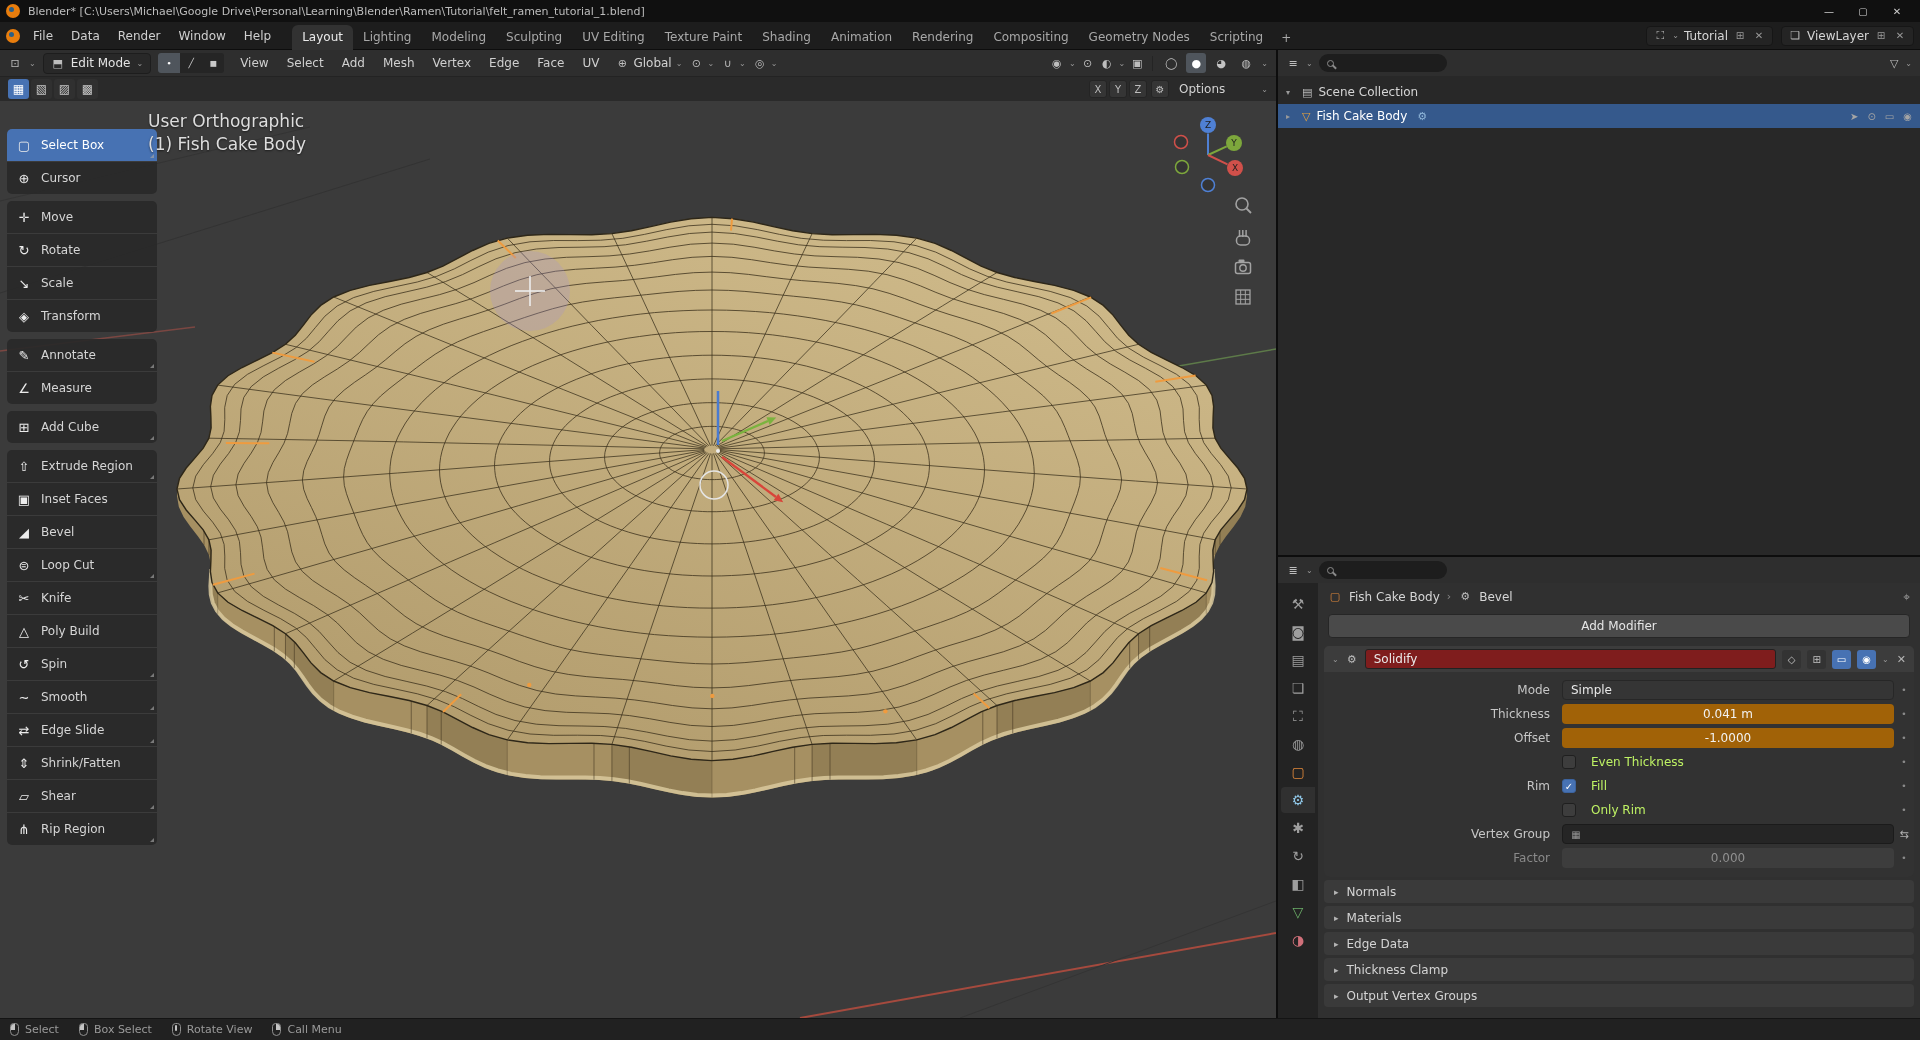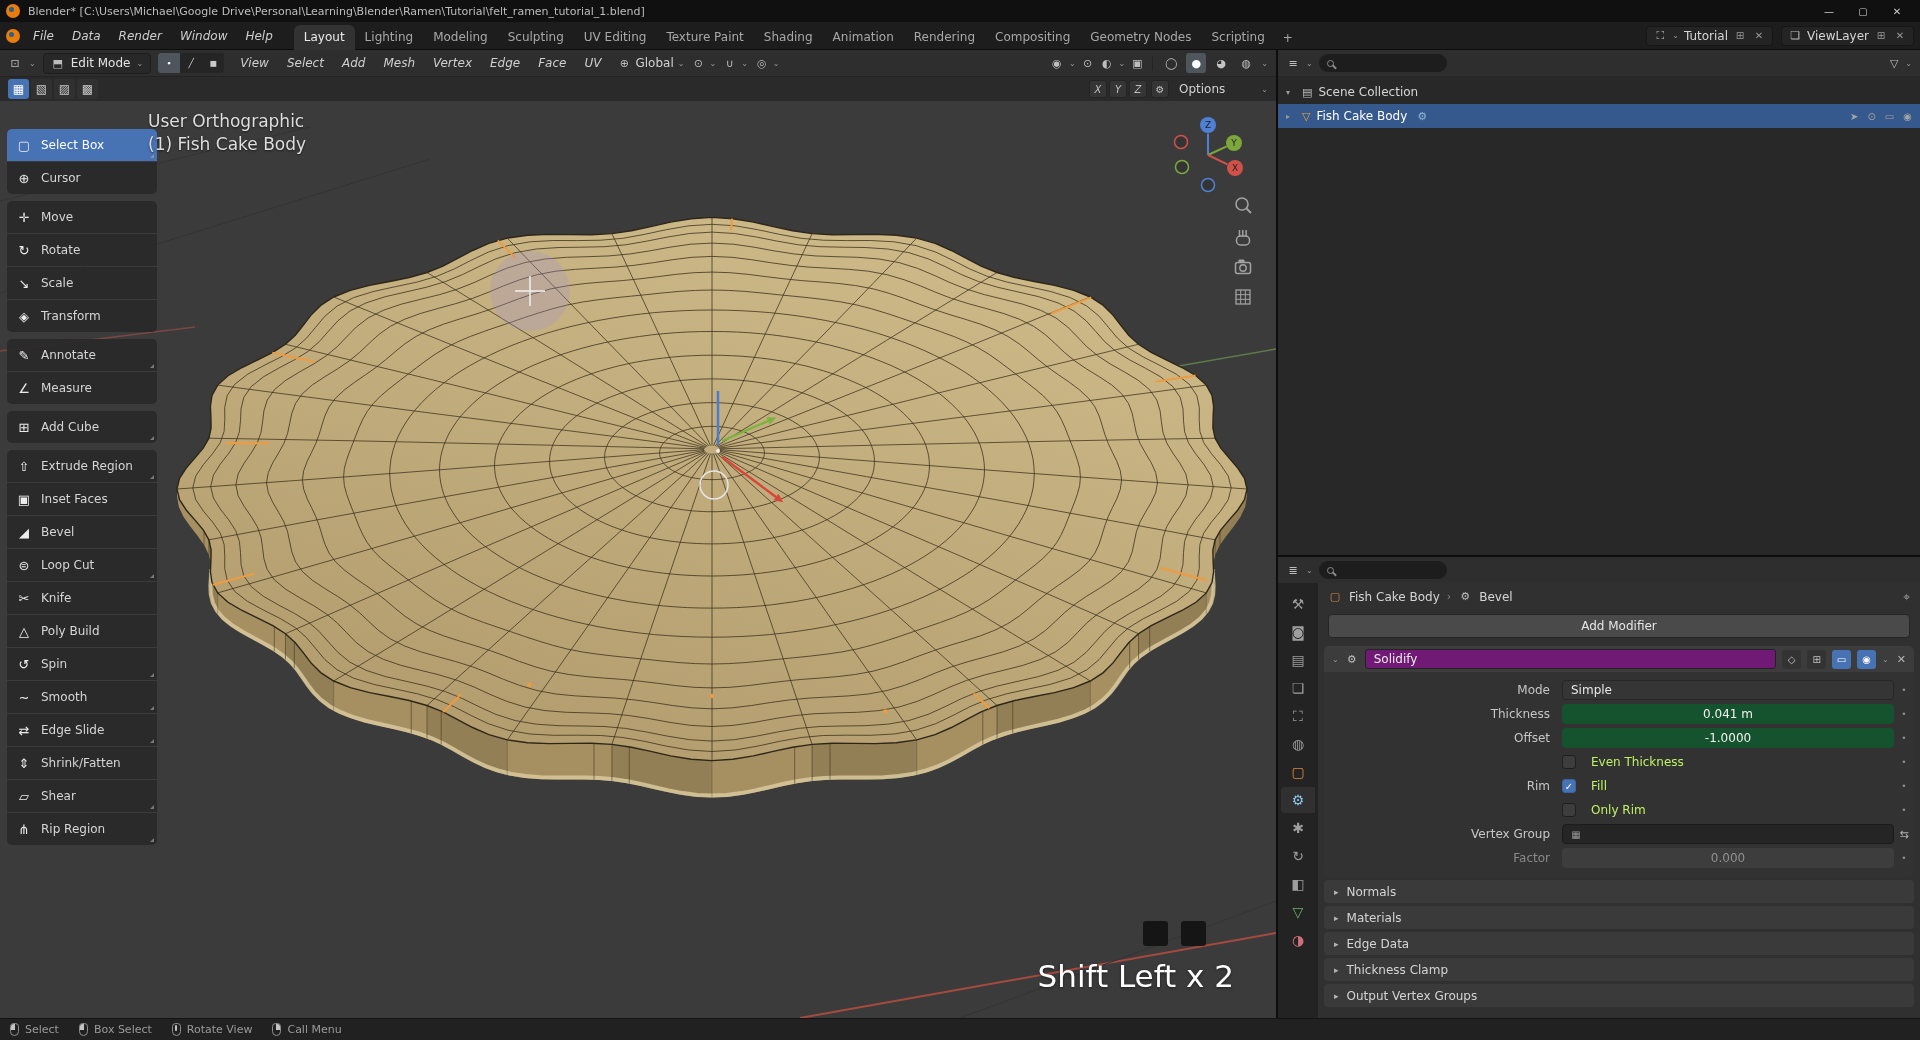--- a/index.html
+++ b/index.html
@@ -9,21 +9,21 @@
   
   .titlebar{height:22px;background:#101010;display:flex;align-items:center;padding:0 6px;gap:8px;flex:0 0 auto;}
   .blender-logo{width:14px;height:14px;border-radius:50%;background:#e87d0d;position:relative;flex:0 0 auto;}
   .blender-logo::after{content:"";position:absolute;left:3px;top:3px;width:5px;height:5px;border-radius:50%;background:#2b5f87;}
   .title-text{font-size:11px;color:#bdbdbd;white-space:nowrap;}
   .win-controls{margin-left:auto;display:flex;}
   .win-btn{width:34px;height:22px;display:flex;align-items:center;justify-content:center;color:#cfcfcf;font-size:10px;}
 
   
   .topbar{height:28px;background:#1d1d1d;display:flex;align-items:center;padding:0 6px;gap:4px;border-bottom:1px solid #0d0d0d;flex:0 0 auto;}
-  .menus{display:flex;align-items:flex-start;font-style:italic;}
+  .menus{display:flex;align-items:flex-start;}
   .menu-item{padding:3px 9px;font-size:12px;color:#cfcfcf;border-radius:3px;white-space:nowrap;}
   .ws-tabs{display:flex;align-items:flex-end;height:28px;margin-left:8px;flex:1;min-width:0;overflow:hidden;}
   .ws-tab{padding:5px 10px 6px;font-size:12px;color:#a8a8a8;border-radius:6px 6px 0 0;white-space:nowrap;}
   .ws-tab.active{background:#323232;color:#eaeaea;}
   .ws-add{padding:5px 8px;color:#a8a8a8;font-size:12px;}
   .topbar-right{display:flex;align-items:center;gap:8px;margin-left:auto;}
   .tb-field{background:#242424;border:1px solid #161616;border-radius:4px;height:20px;display:flex;align-items:center;padding:0 6px;gap:5px;font-size:12px;color:#d5d5d5;white-space:nowrap;}
   .ic{display:inline-flex;align-items:center;justify-content:center;min-width:14px;height:16px;color:#bdbdbd;font-size:11px;}
   .ic.sm{font-size:10px;color:#9a9a9a;}
   .ic.orange{color:#e0883a;}
@@ -90,31 +90,31 @@
   .props-tabs{width:40px;background:#232323;display:flex;flex-direction:column;align-items:center;gap:2px;padding-top:8px;flex:0 0 auto;}
   .ptab{width:34px;height:26px;display:flex;align-items:center;justify-content:center;font-size:14px;color:#9e9e9e;border-radius:4px 0 0 4px;}
   .ptab.active{background:#303030;color:#cfe3f5;}
   .props-content{flex:1;overflow:hidden;font-size:12px;padding-bottom:4px;}
   .breadcrumb{height:27px;display:flex;align-items:center;gap:7px;padding:0 10px;color:#d6d6d6;}
   .bc-sep{color:#8a8a8a;font-size:11px;}
   .pin{margin-left:auto;color:#9a9a9a;font-size:12px;}
   .add-mod{margin:4px 10px 8px;height:24px;background:#4a4a4a;border:1px solid #262626;border-radius:4px;display:flex;align-items:center;justify-content:center;color:#e5e5e5;}
   .mod-panel{margin:0 6px;background:#323232;border-radius:6px;padding-bottom:4px;}
   .mod-header{height:26px;display:flex;align-items:center;gap:6px;padding:0 8px;background:#3c3c3c;border-radius:5px 5px 0 0;}
-  .mod-name{flex:1;background:#701a75;border:1px solid #222;border-radius:3px;height:20px;display:flex;align-items:center;padding:0 8px;color:#eaeaea;}
+  .mod-name{flex:1;background:#7f1d1d;border:1px solid #222;border-radius:3px;height:20px;display:flex;align-items:center;padding:0 8px;color:#eaeaea;}
   .mtoggle{width:19px;height:19px;border-radius:3px;display:flex;align-items:center;justify-content:center;color:#c0c0c0;font-size:10px;background:#333;}
   .mtoggle.active{background:#4772b3;color:#fff;}
   .mod-x{color:#b5b5b5;font-size:11px;margin-left:2px;}
   .mod-body{padding:5px 0 2px;}
   .prow{display:flex;align-items:center;height:22px;margin:2px 0;}
   .plabel{width:238px;text-align:right;padding-right:12px;color:#c6c6c6;flex:0 0 auto;white-space:nowrap;}
   .plabel.dis{color:#8a8a8a;}
   .pfield{flex:1;display:flex;align-items:center;min-width:0;}
   .dotcol{width:20px;text-align:center;color:#8a8a8a;font-size:9px;flex:0 0 auto;}
-  .num{flex:1;background:#14532d;border-radius:4px;height:20px;display:flex;align-items:center;justify-content:center;color:#f2f2f2;}
+  .num{flex:1;background:#a16207;border-radius:4px;height:20px;display:flex;align-items:center;justify-content:center;color:#f2f2f2;}
   .num.dis{background:#3d3d3d;color:#909090;}
   .dropdown{flex:1;background:#353535;border:1px solid #272727;border-radius:4px;height:20px;display:flex;align-items:center;padding:0 8px;color:#e8e8e8;}
   .cb{width:14px;height:14px;border-radius:3px;background:#3d3d3d;border:1px solid #1f1f1f;display:flex;align-items:center;justify-content:center;font-size:10px;color:#fff;flex:0 0 auto;}
   .cb.checked{background:#4772b3;border-color:#3c639e;}
   .cb-label{margin-left:15px;color:#bef264;}
   .vg-field{flex:1;background:#252525;border:1px solid #1b1b1b;border-radius:4px;height:20px;display:flex;align-items:center;padding:0 6px;gap:6px;color:#9a9a9a;font-size:11px;}
   .section{height:23px;background:#3a3a3a;border-radius:4px;margin:3px 6px;display:flex;align-items:center;gap:8px;padding:0 10px;color:#d4d4d4;}
   .sec-arrow{font-size:9px;color:#b5b5b5;}
 
   
@@ -506,27 +506,20 @@
               <div class="tool-item corner">
                 <span class="tool-icon">⋔</span>
                 <span class="tool-label">Rip Region</span>
               </div>
             </div>
           </div>
         <div class="view-label">
           <div>User Orthographic</div>
           <div>(1) Fish Cake Body</div>
         </div>
-        <div class="screencast">
-          <div class="keys">
-            <span class="key"></span>
-            <span class="key"></span>
-          </div>
-          <div class="hint">Shift Left x 2</div>
-        </div>
       </div>
     </div>
 
     <div class="side-col">
 
       <div class="outliner">
         <div class="panel-header">
           <span class="ic">≡</span>
           <span class="chev">⌄</span>
           <div class="search-box">

